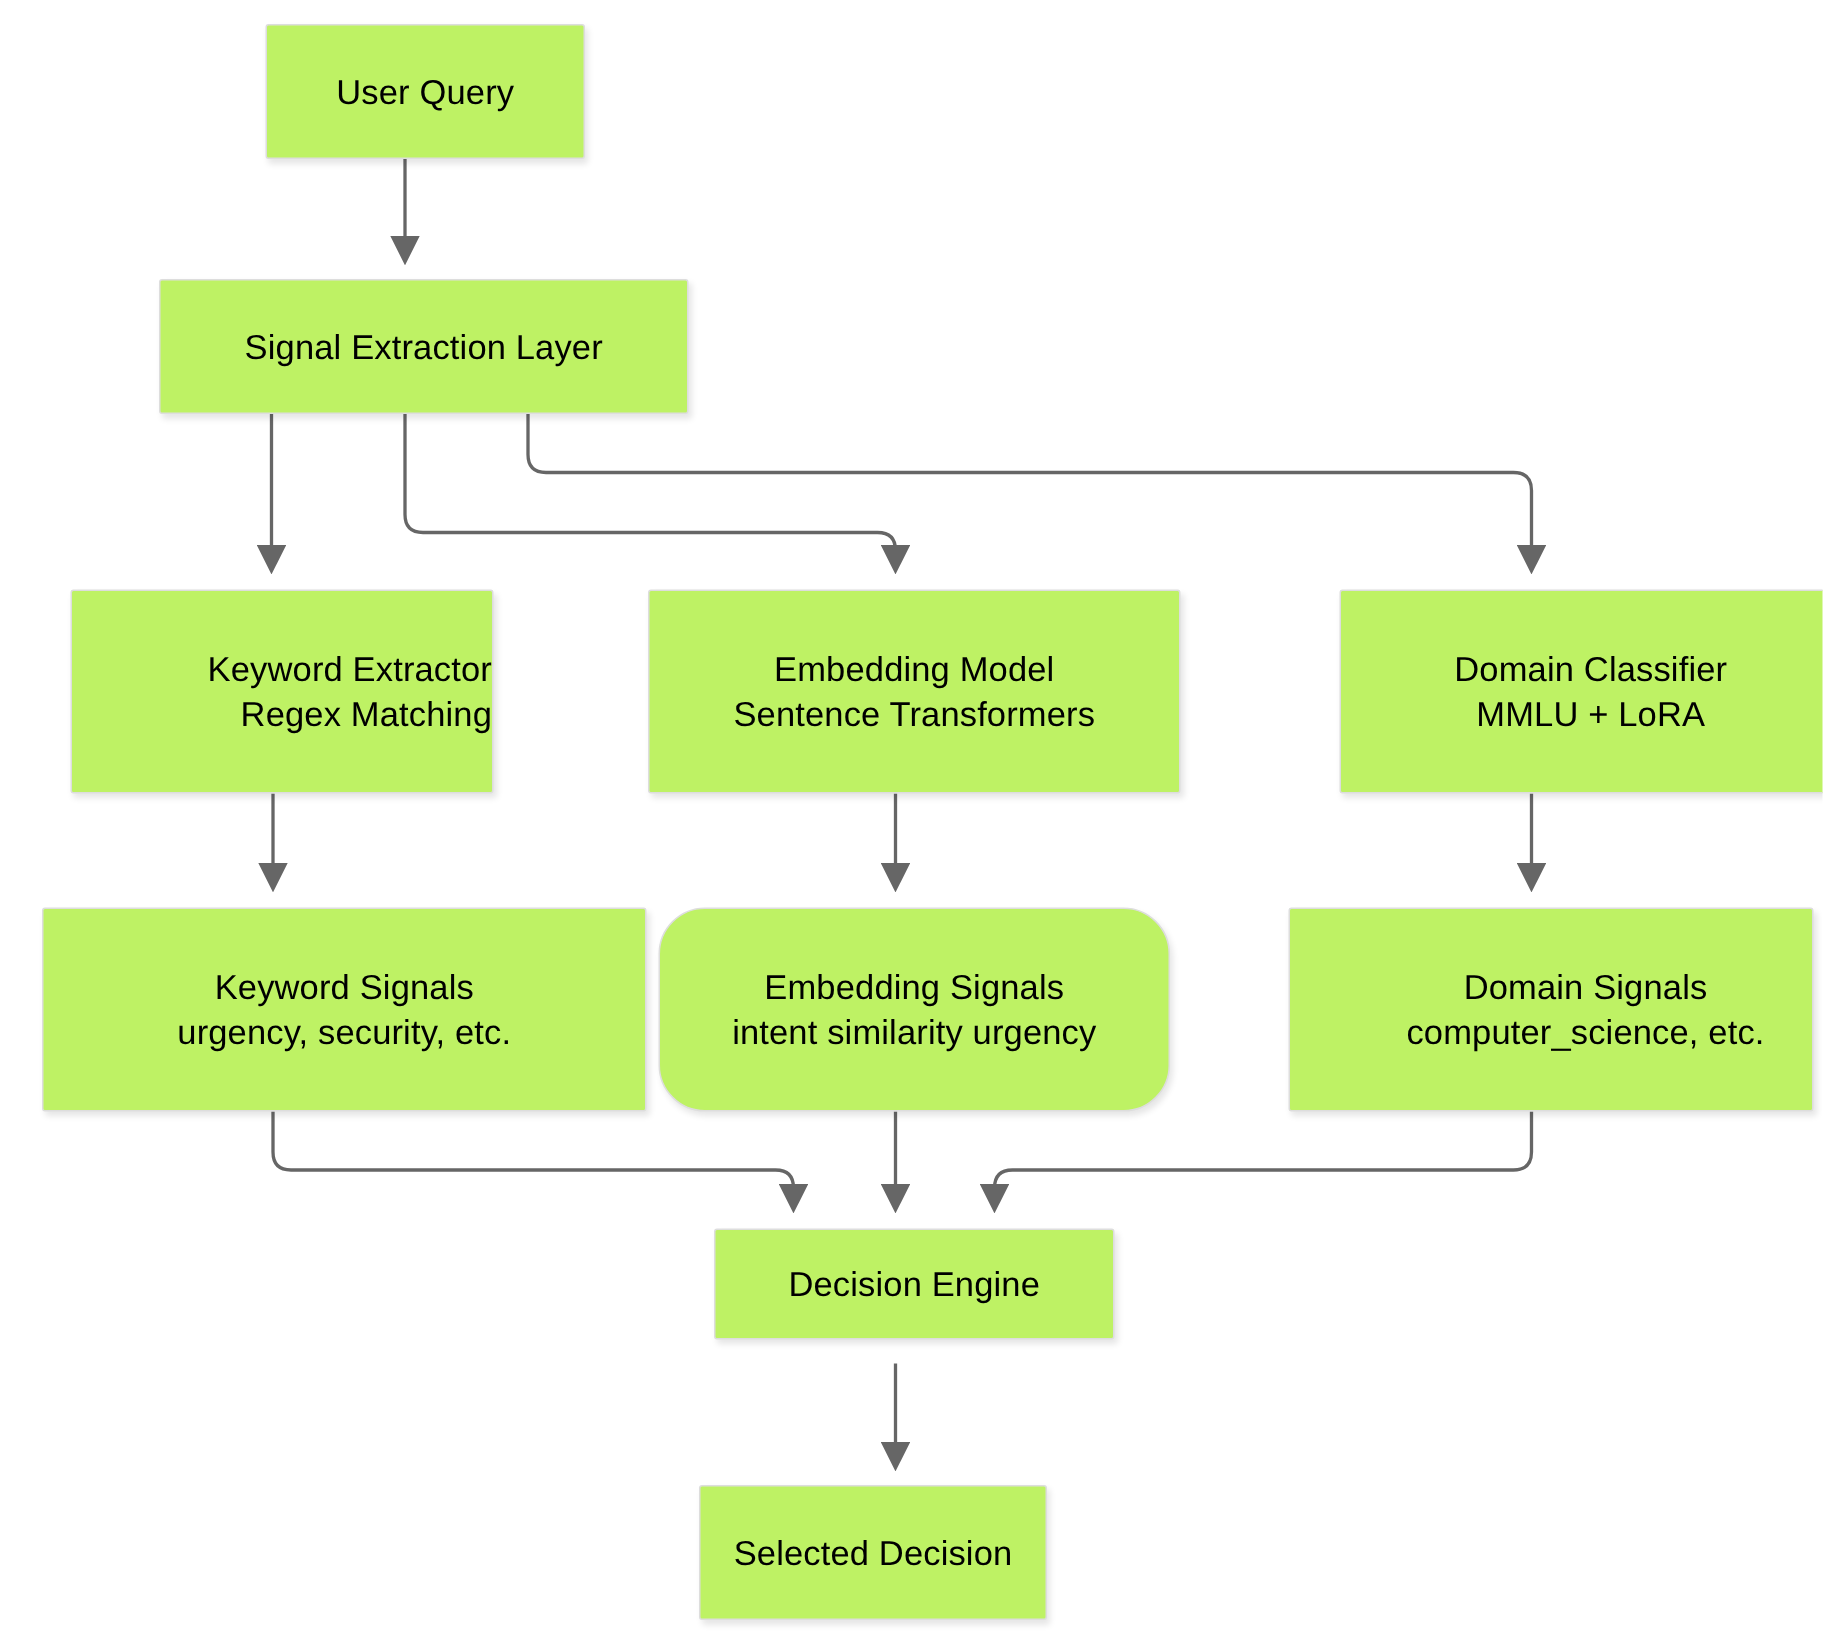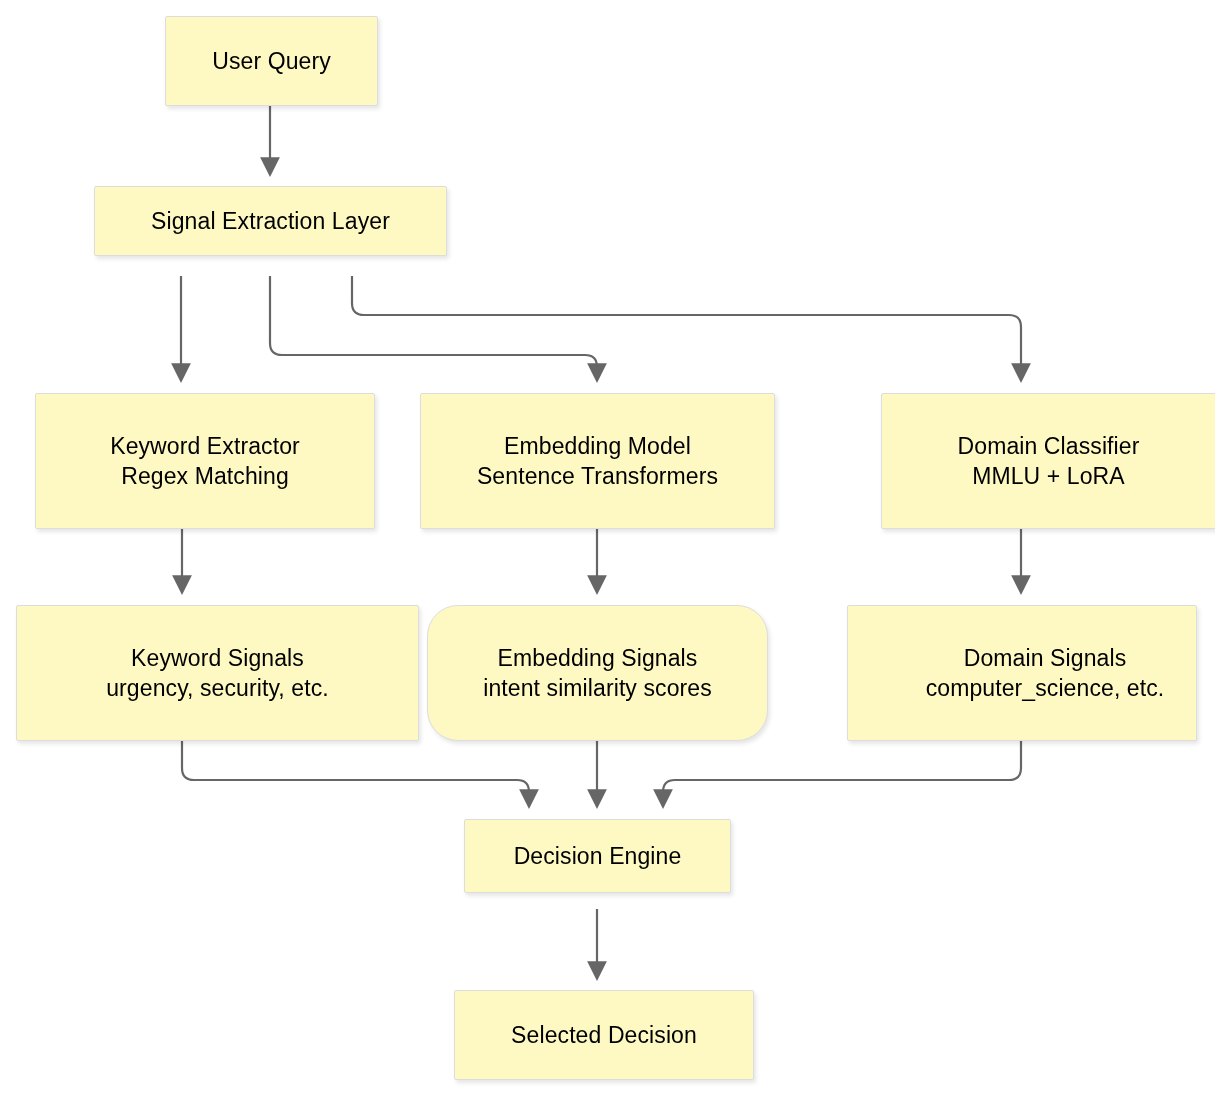--- a/index.html
+++ b/index.html
@@ -25,48 +25,49 @@
     position: absolute;
     left: 0;
     top: 0;
     width: 1215px;
     height: 1096px;
     pointer-events: none;
   }
   .node {
     position: absolute;
     box-sizing: border-box;
-    background: #fef9c3;
+    background: #bef264;
     border: 1px solid #DDDDDD;
     border-radius: 2px;
     box-shadow: 2px 3px 4px rgba(0,0,0,0.10);
     display: flex;
     flex-direction: column;
     align-items: center;
     justify-content: center;
     text-align: center;
     color: #000000;
     font-size: 23px;
     line-height: 1.32;
     letter-spacing: 0.1px;
+    margin-left: 12px;
   }
   .node .line2 {
     display: block;
   }
   
   #node-user-query        { left: 165px; top: 16px;  width: 213px; height: 90px; }
-  #node-signal-extraction { left: 94px;  top: 186px; width: 353px; height: 70px; }
-  #node-keyword-extractor { left: 35px;  top: 393px; width: 340px; height: 136px; }
+  #node-signal-extraction { left: 94px;  top: 186px; width: 353px; height: 90px; }
+  #node-keyword-extractor { left: 35px;  top: 393px; width: 282px; height: 136px; align-items: flex-end; }
   #node-embedding-model   { left: 420px; top: 393px; width: 355px; height: 136px; }
   #node-domain-classifier { left: 881px; top: 393px; width: 335px; height: 136px; }
   #node-keyword-signals   { left: 16px;  top: 605px; width: 403px; height: 136px; }
   #node-embedding-signals { left: 427px; top: 605px; width: 341px; height: 136px; border-radius: 31px; }
   #node-domain-signals    { left: 847px; top: 605px; width: 350px; height: 136px; padding-left: 46px; }
   #node-decision-engine   { left: 464px; top: 819px; width: 267px; height: 74px; }
-  #node-selected-decision { left: 454px; top: 990px; width: 300px; height: 90px; }
+  #node-selected-decision { left: 454px; top: 990px; width: 232px; height: 90px; }
 </style>
 </head>
 <body>
 
 <div id="diagram">
 
   <svg class="edge-layer" viewBox="0 0 1215 1096" width="1215" height="1096" xmlns="http://www.w3.org/2000/svg">
     <defs>
       <marker id="arrow" viewBox="0 0 12 12" refX="9" refY="6" markerWidth="9" markerHeight="9" orient="auto-start-reverse">
         <path d="M 0 0 L 12 6 L 0 12 z" fill="#666666"></path>
@@ -121,21 +122,21 @@
     <span class="line2">MMLU + LoRA</span>
   </div>
 
   <div class="node" id="node-keyword-signals">
     <span class="line1">Keyword Signals</span>
     <span class="line2">urgency, security, etc.</span>
   </div>
 
   <div class="node" id="node-embedding-signals">
     <span class="line1">Embedding Signals</span>
-    <span class="line2">intent similarity scores</span>
+    <span class="line2">intent similarity urgency</span>
   </div>
 
   <div class="node" id="node-domain-signals">
     <span class="line1">Domain Signals</span>
     <span class="line2">computer_science, etc.</span>
   </div>
 
   <div class="node" id="node-decision-engine">
     <span class="line1">Decision Engine</span>
   </div>

